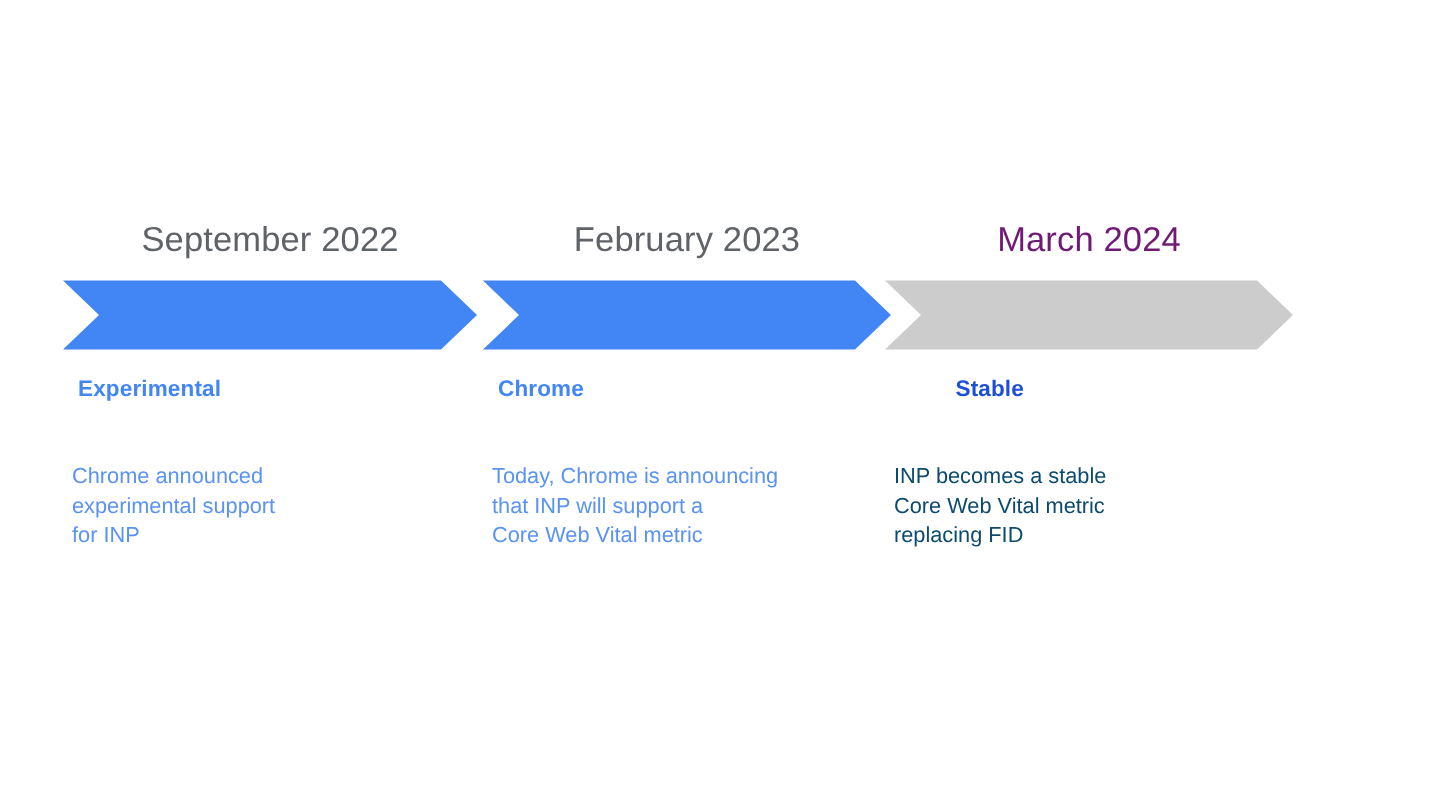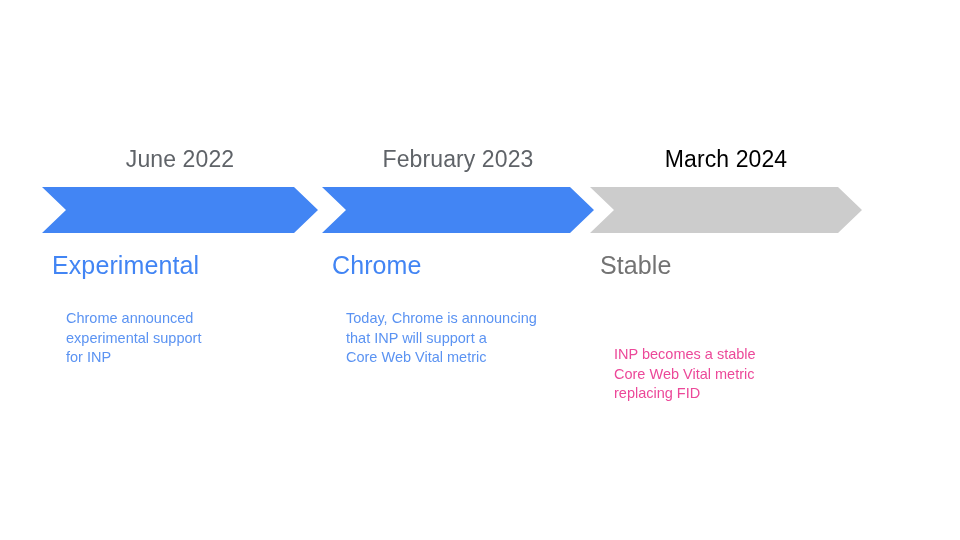--- a/index.html
+++ b/index.html
@@ -49,21 +49,21 @@
     left: 0;
     width: 100%;
     text-align: center;
     font-size: 23px;
     font-weight: 400;
     letter-spacing: 0.1px;
     color: #5f6368;
     white-space: nowrap;
   }
 
-  .date-label.muted { color: #000000; }
+  .date-label.muted { color: #701a75; }
 
   
   .arrow-wrap {
     position: absolute;
     top: 41px;
     left: 0;
     width: 100%;
     height: 46px;
   }
 
@@ -72,53 +72,53 @@
     width: 100%;
     height: 46px;
     overflow: visible;
   }
 
   
   .seg-heading {
     position: absolute;
     top: 105px;
     left: 10px;
-    font-size: 25px;
-    font-weight: 400;
+    font-size: 15px;
+    font-weight: 700;
     letter-spacing: 0.1px;
     color: #4285f4;
     white-space: nowrap;
   }
 
-  .seg-heading.muted { color: #737373; }
+  .seg-heading.muted { color: #1d4ed8; margin-left: 37px; }
 
   .seg-body {
     position: absolute;
     top: 163px;
-    left: 24px;
+    left: 6px;
     font-size: 14.5px;
     font-weight: 400;
     line-height: 19.5px;
     color: #5b93f2;
     white-space: pre-line;
   }
 
-  .seg-body.muted { color: #ec4899; margin-top: 36px; }
+  .seg-body.muted { color: #0c4a6e; }
 
 </style>
 </head>
 <body>
 
 <div id="stage">
 
   <div class="timeline">
 
     <div class="segment seg-1">
 
-      <div class="date-label">June 2022</div>
+      <div class="date-label">September 2022</div>
 
       <div class="arrow-wrap">
         <svg viewBox="0 0 276 46" preserveAspectRatio="none" aria-hidden="true">
           <path d="M 0 0 L 252 0 L 276 23 L 252 46 L 0 46 L 24 23 Z" fill="#4285F4"></path>
         </svg>
       </div>
 
       <div class="seg-heading">Experimental</div>
 
       <div class="seg-body">Chrome announced

